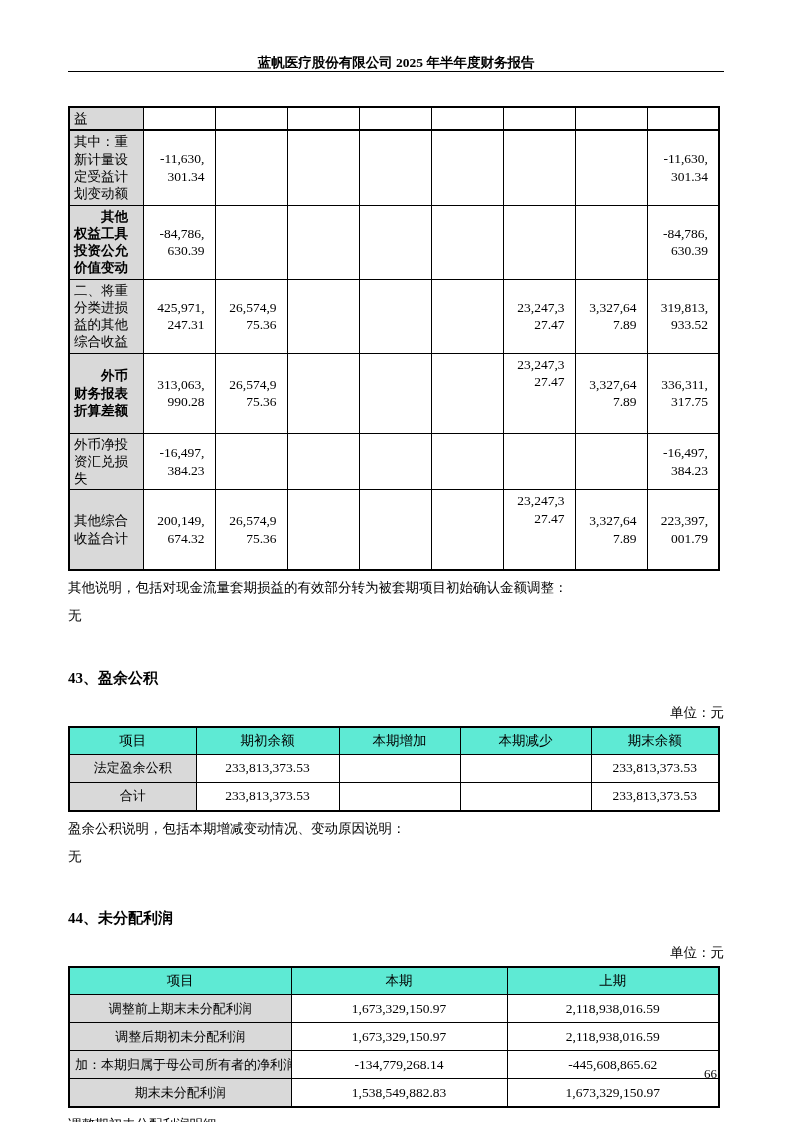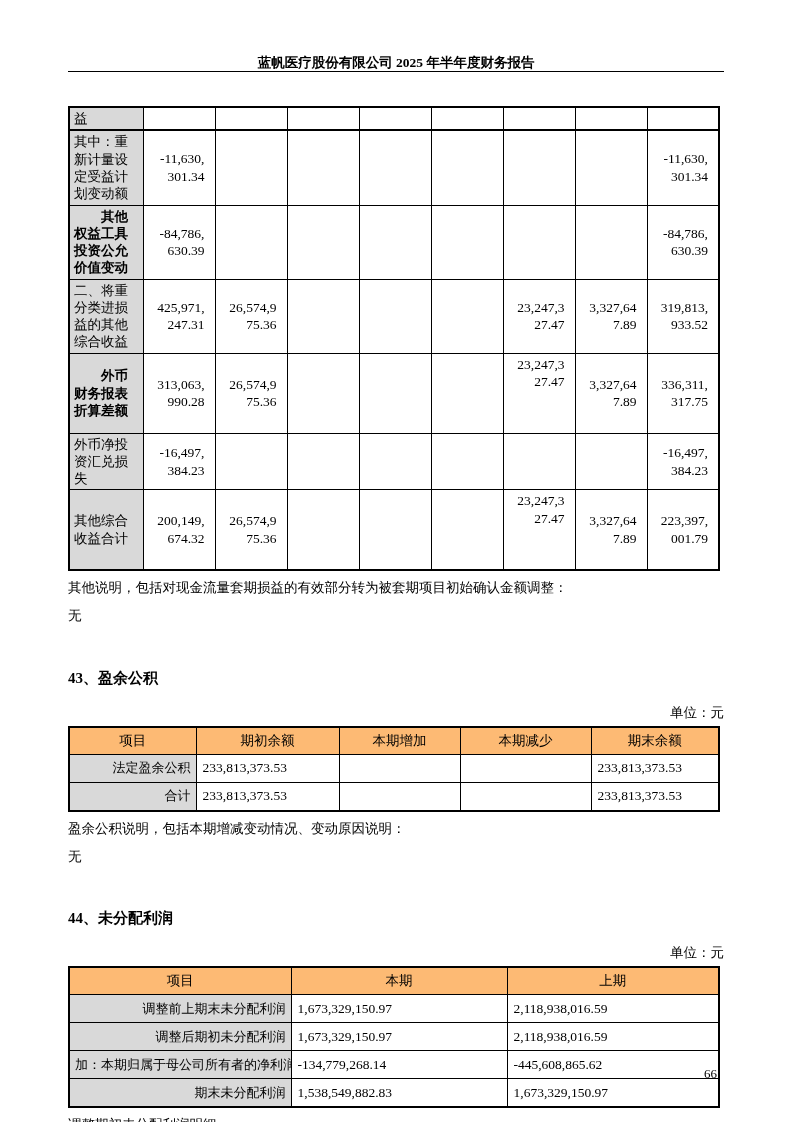--- a/index.html
+++ b/index.html
@@ -37,29 +37,29 @@
   .oci tr.first-row{height:22px;}
   .oci tr.first-row td{border-bottom:2px solid #000;}
   .oci tr.spacious{height:80px;}
 
   
   .small-table{
     table-layout:fixed;width:650px;border:2px solid #000;
   }
   .small-table th,.small-table td{border:1px solid #000;}
   .small-table th{
-    background:#fdba74;font-weight:normal;text-align:center;
+    background:#5eead4;font-weight:normal;text-align:center;
     font-size:13.5px;padding:2px 13px;height:22px;
   }
   .small-table td.lbl2{
-    background:#d9d9d9;text-align:right;font-size:13px;
+    background:#d9d9d9;text-align:center;font-size:13px;
     padding:2px 5px;height:23px;white-space:nowrap;overflow:hidden;
   }
   .small-table td.val2{
-    text-align:left;font-size:13.5px;padding:2px 6px;
+    text-align:center;font-size:13.5px;padding:2px 6px;
   }
 
   
   .note{font-size:13.5px;line-height:1.25;margin:9px 0 0 0;}
   .none-line{margin-top:11px;}
   h2.sec{font-size:15px;font-weight:bold;margin:44px 0 0 0;line-height:1.2;}
   .unit{text-align:right;font-size:13.5px;margin:17px 0 4px 0;}
 
   .pageno{
     position:absolute;top:1066px;right:76px;

